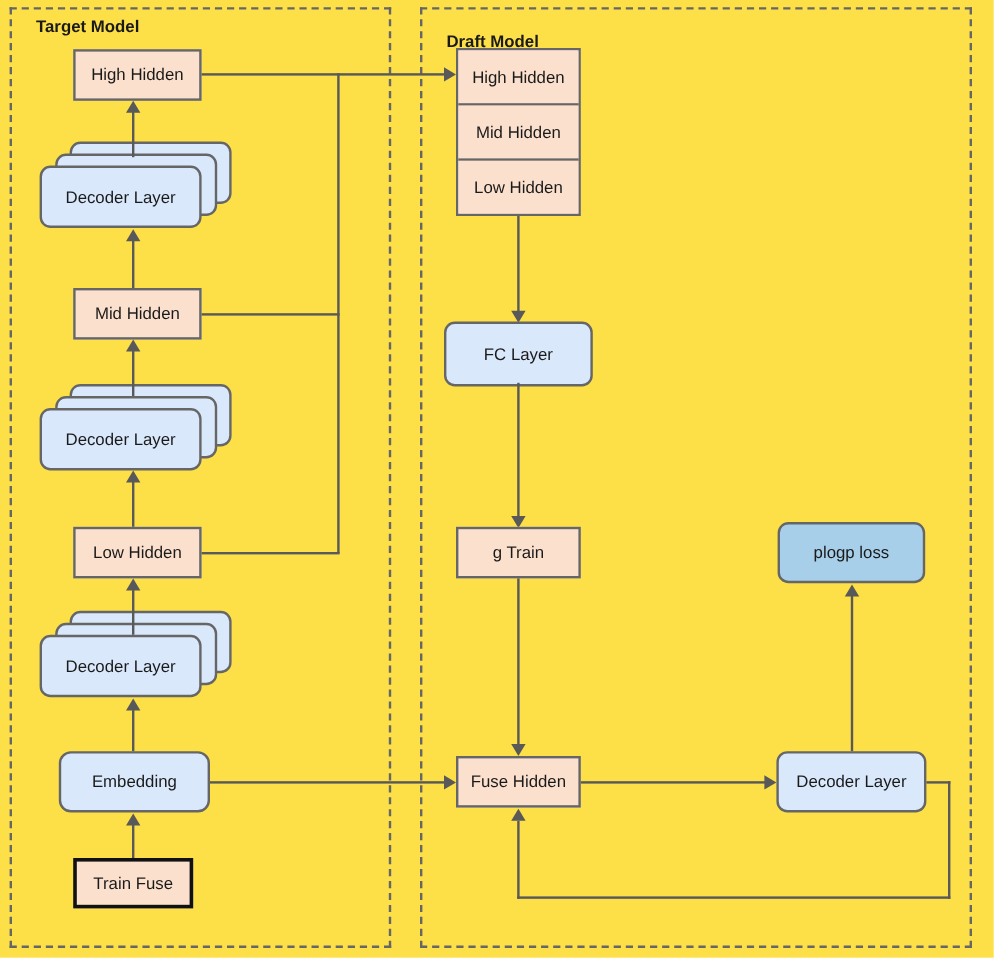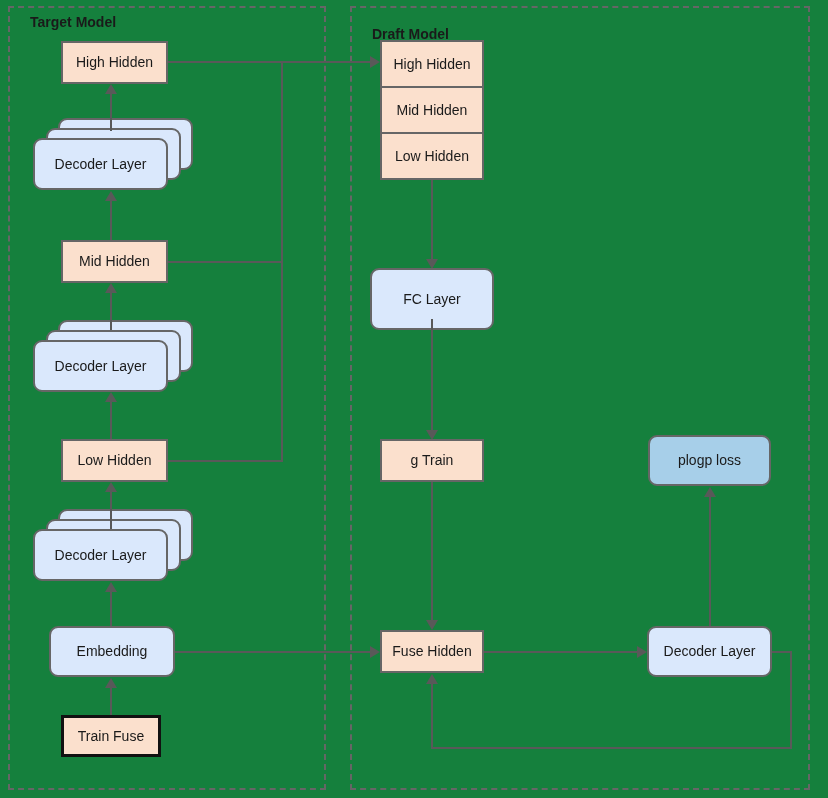--- a/index.html
+++ b/index.html
@@ -1,18 +1,18 @@
 <!DOCTYPE html>
 <html><head>
 <meta charset="utf-8">
 <style>
   html,body{margin:0;padding:0;background:#ffffff;}
   body{width:828px;height:798px;overflow:hidden;
        font-family:"Liberation Sans","DejaVu Sans",sans-serif;}
-  #stage{position:relative;width:828px;height:798px;background:#15803d;}
+  #stage{position:relative;width:828px;height:798px;background:#fde047;}
 
   .panel{position:absolute;border:2px dashed #666666;background:transparent;box-sizing:border-box;}
   .panel-title{position:absolute;font-size:14px;font-weight:bold;color:#1a1a1a;white-space:nowrap;}
 
   .node{position:absolute;box-sizing:border-box;display:flex;align-items:center;justify-content:center;
         text-align:center;font-size:14px;color:#1a1a1a;line-height:1.15;}
   .rect{border:2px solid #666666;}
   .rounded{border-radius:9px;}
   .orange{background:#fbe0cd;}
   .blue{background:#dae8fc;}
@@ -63,21 +63,21 @@
   </div>
 
   <div class="node rect orange" style="left:61px;top:439px;width:107px;height:43px;">Low Hidden</div>
 
   <div class="stackwrap" style="left:33px;top:509px;width:160px;height:72px;">
     <div class="node rect rounded blue" style="left:25px;top:0px;width:135px;height:52px;"></div>
     <div class="node rect rounded blue" style="left:13px;top:10px;width:135px;height:52px;"></div>
     <div class="node rect rounded blue" style="left:0px;top:20px;width:135px;height:52px;">Decoder Layer</div>
   </div>
 
-  <div class="node rect rounded blue" style="left:49px;top:626px;width:126px;height:51px;">Embedding</div>
+  <div class="node rect rounded blue" style="left:49px;top:626px;width:126px;height:51px;border-radius:10px;">Embedding</div>
 
   <div class="node thickblack orange" style="left:61px;top:715px;width:100px;height:42px;">Train Fuse</div>
 
   <div class="ln lnv" style="left:110px;top:687px;height:28px;"></div>
   <div class="arrow ar-up" style="left:105px;top:678px;"></div>
 
   <div class="ln lnv" style="left:110px;top:591px;height:35px;"></div>
   <div class="arrow ar-up" style="left:105px;top:582px;"></div>
 
   <div class="ln lnv" style="left:110px;top:491px;height:38px;"></div>
@@ -108,21 +108,21 @@
     <div class="seg" style="top:0px;height:44px;">High Hidden</div>
     <div class="divider" style="top:44px;"></div>
     <div class="seg" style="top:46px;height:44px;">Mid Hidden</div>
     <div class="divider" style="top:90px;"></div>
     <div class="seg" style="top:92px;height:44px;">Low Hidden</div>
   </div>
 
   <div class="ln lnv" style="left:431px;top:180px;height:80px;"></div>
   <div class="arrow ar-down" style="left:426px;top:259px;"></div>
 
-  <div class="node rect rounded blue" style="left:370px;top:268px;width:124px;height:62px;">FC Layer</div>
+  <div class="node rect rounded blue" style="left:370px;top:268px;width:124px;height:54px;">FC Layer</div>
 
   <div class="ln lnv" style="left:431px;top:319px;height:112px;"></div>
   <div class="arrow ar-down" style="left:426px;top:430px;"></div>
 
   <div class="node rect orange" style="left:380px;top:439px;width:104px;height:43px;">g Train</div>
 
   <div class="ln lnv" style="left:431px;top:482px;height:139px;"></div>
   <div class="arrow ar-down" style="left:426px;top:620px;"></div>
 
   <div class="node rect orange" style="left:380px;top:630px;width:104px;height:43px;">Fuse Hidden</div>

